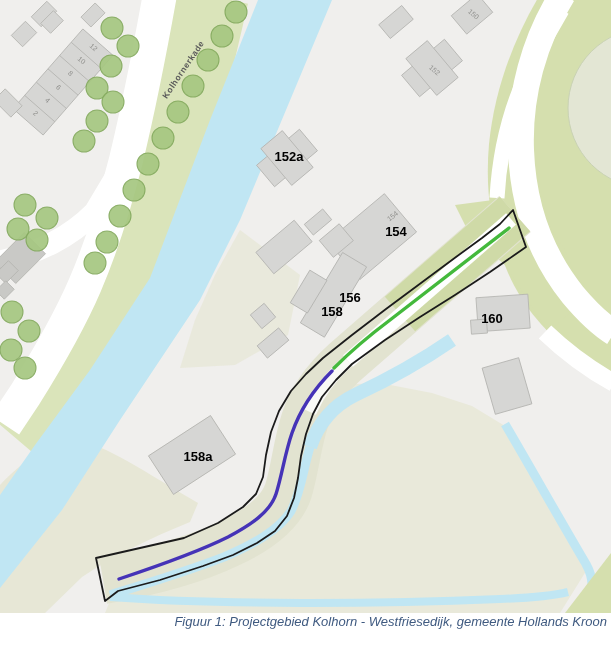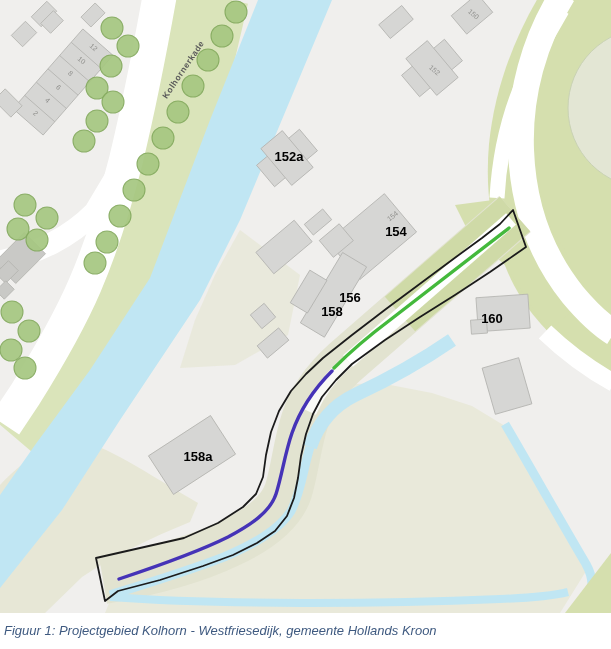--- a/index.html
+++ b/index.html
@@ -22,22 +22,22 @@
   .blddark{fill:var(--building_dark);stroke:var(--building_edge);stroke-width:0.8;}
   .blddiv{stroke:var(--building_edge);stroke-width:0.8;}
   .boundary{fill:none;stroke:var(--boundary);stroke-width:1.8;stroke-linejoin:round;}
   .tracegreen{fill:none;stroke:var(--trace_green);stroke-width:3.4;stroke-linecap:round;}
   .traceblue{fill:none;stroke:var(--trace_blue);stroke-width:3.4;stroke-linecap:round;}
   .tree{fill:var(--tree);stroke:var(--tree_edge);stroke-width:1.1;opacity:.92;}
   .lbl{font:bold 13px "Liberation Sans",sans-serif;fill:var(--label);text-anchor:middle;}
   .unit{font:7px "Liberation Sans",sans-serif;fill:var(--unit);text-anchor:middle;}
   .street{font:600 8.5px "Liberation Sans",sans-serif;fill:var(--street);text-anchor:middle;letter-spacing:.6px;}
   .caption{position:absolute;left:0;top:613px;width:611px;height:36px;background:#ffffff;
-           box-sizing:border-box;padding:10px 4px 0 4px;
-           font:italic 13px "Liberation Sans",sans-serif;color:var(--caption);}
+           box-sizing:border-box;padding:1px 4px 0 4px;
+           font:italic 13px "Liberation Sans",sans-serif;color:var(--caption);text-align:right;}
 </style>
 </head>
 <body>
 
 <div class="page">
 
 <svg width="611" height="613" viewBox="0 0 611 613">
 
   <g>
     <rect class="base" x="0" y="0" width="611" height="613"></rect>

